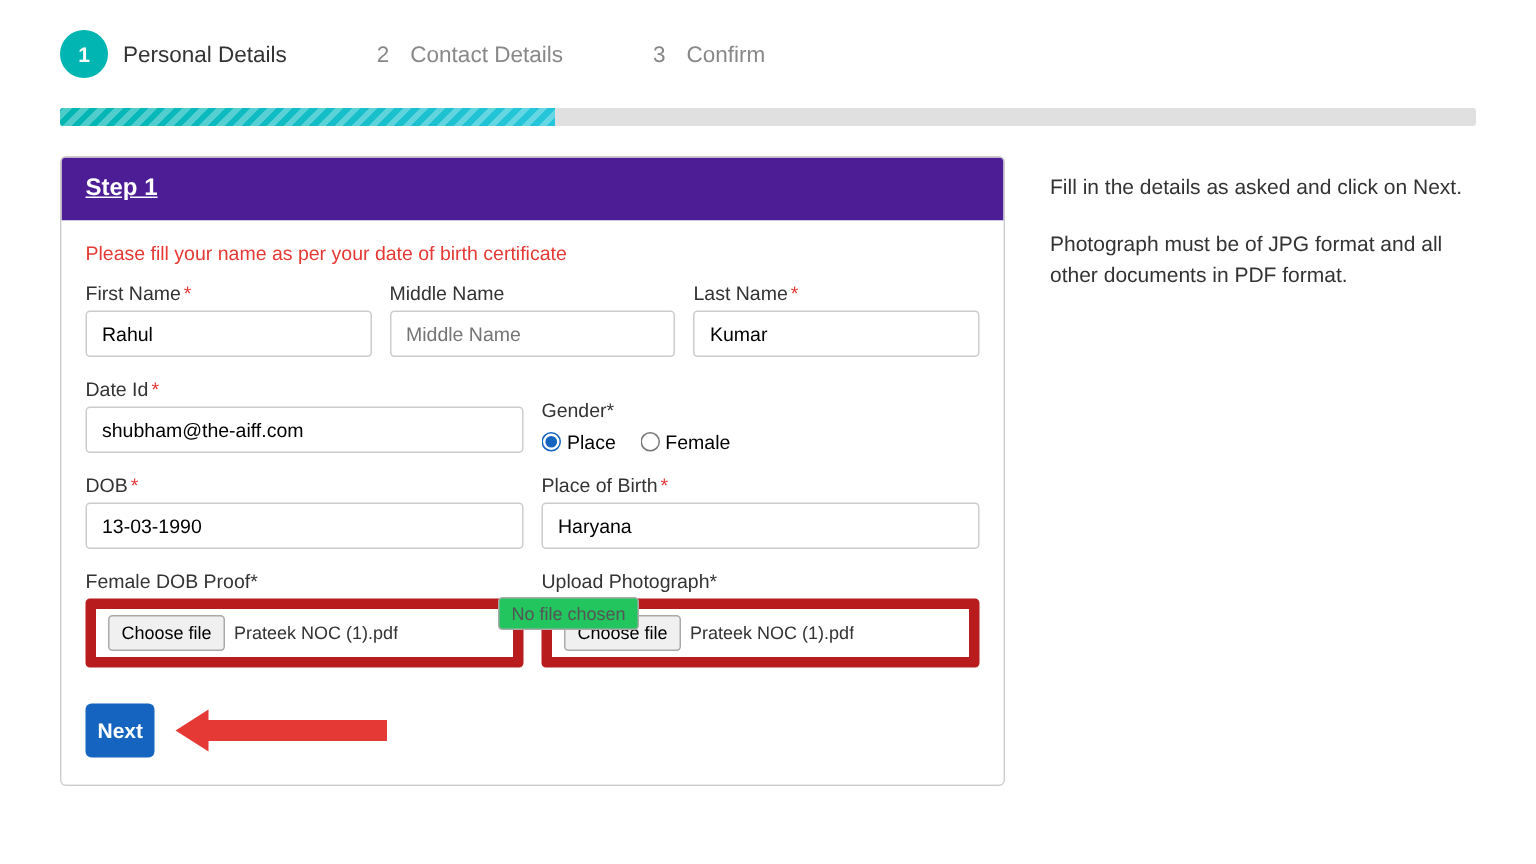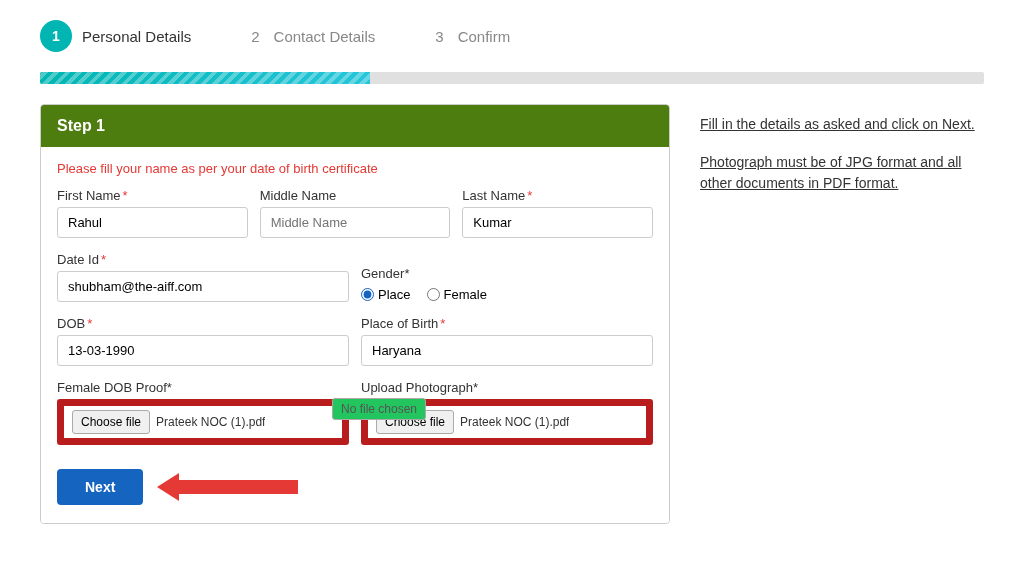--- a/index.html
+++ b/index.html
@@ -85,25 +85,26 @@
     }
 
     
     .form-card {
       flex: 0 0 630px;
       border: 1px solid #ccc;
       border-radius: 4px;
       overflow: hidden;
     }
     .form-card-header {
-      background: #4d7c0f;
+      background: #4c1d95;
       color: #fff;
       padding: 12px 16px;
       font-size: 16px;
       font-weight: bold;
+      text-decoration: underline;
     }
     .form-card-body {
       padding: 14px 16px;
       background: #fff;
     }
 
     .warning-text {
       color: #e53935;
       font-size: 13px;
       margin-bottom: 12px;
@@ -224,21 +225,21 @@
       display: flex;
       align-items: center;
       padding: 10px 0 4px 0;
       gap: 14px;
     }
     .btn-next {
       background: #1565c0;
       color: #fff;
       border: none;
       border-radius: 4px;
-      padding: 10px 28px;
+      padding: 10px 8px;
       font-size: 14px;
       font-weight: bold;
       cursor: pointer;
     }
 
     
     .arrow-indicator {
       display: flex;
       align-items: center;
     }
@@ -256,21 +257,20 @@
       margin-right: -1px;
     }
 
     
     .info-panel {
       flex: 1;
       padding: 10px 0;
       font-size: 14px;
       color: #333;
       line-height: 1.55;
-      text-decoration: underline;
     }
     .info-panel p {
       margin-bottom: 16px;
     }
   </style>
 </head>
 <body>
 
 <div class="stepper">
   <div class="step-item">

